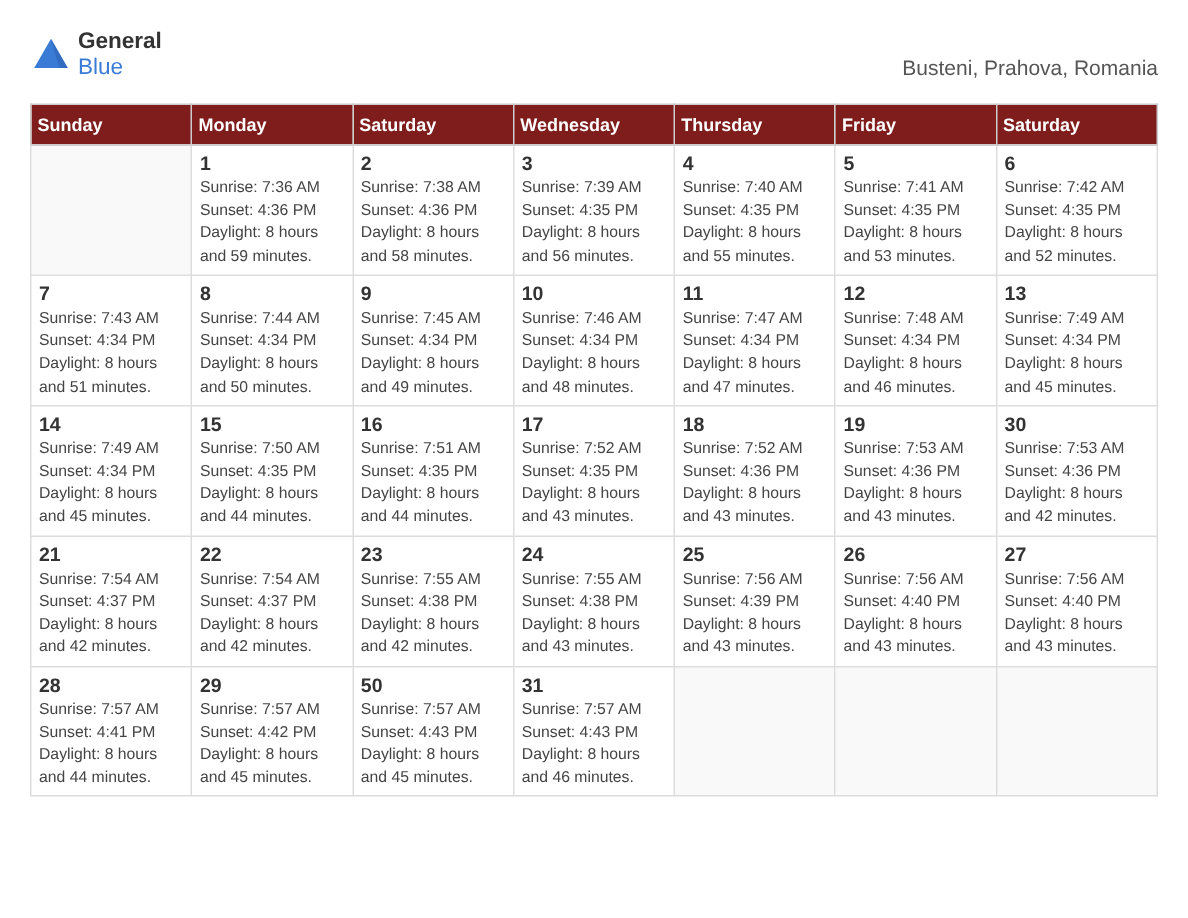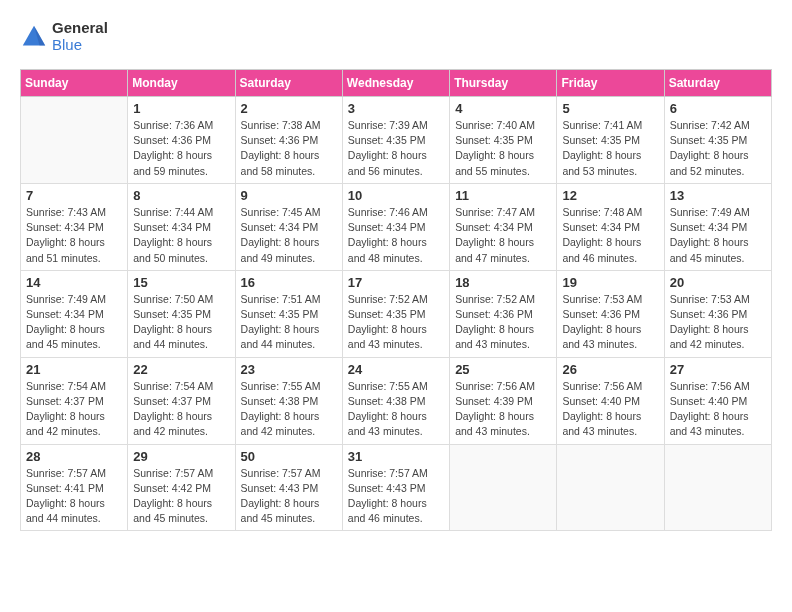--- a/index.html
+++ b/index.html
@@ -51,21 +51,21 @@
     .location {
       font-size: 14px;
       color: #555;
     }
     .calendar {
       width: 100%;
       border-collapse: collapse;
       font-size: 11px;
     }
     .calendar th {
-      background-color: #ec4899;
+      background-color: #7f1d1d;
       color: #fff;
       padding: 6px 4px;
       text-align: left;
       font-size: 12px;
       font-weight: bold;
       border: 1px solid #ccc;
     }
     .calendar td {
       border: 1px solid #ddd;
       padding: 4px 5px;
@@ -97,20 +97,21 @@
     <svg class="logo-icon" viewBox="0 0 40 40">
       <polygon points="20,4 36,32 4,32" fill="#3a7bd5"></polygon>
       <polygon points="20,4 36,32 28,32" fill="#2a5bb0" opacity="0.5"></polygon>
     </svg>
     <div class="logo-text">
       <span class="logo-general">General</span>
       <span class="logo-blue">Blue</span>
     </div>
   </div>
   <div class="title-block">
+    <div class="location">Busteni, Prahova, Romania</div>
   </div>
 </div>
 
 <table class="calendar">
   <thead>
     <tr>
     <th>Sunday</th>
         <th>Monday</th>
         <th>Saturday</th>
         <th>Wednesday</th>
@@ -196,21 +197,21 @@
         </td>
         <td>
           <div class="day-number">18</div>
           <div class="day-info">Sunrise: 7:52 AM<br>Sunset: 4:36 PM<br>Daylight: 8 hours<br>and 43 minutes.</div>
         </td>
         <td>
           <div class="day-number">19</div>
           <div class="day-info">Sunrise: 7:53 AM<br>Sunset: 4:36 PM<br>Daylight: 8 hours<br>and 43 minutes.</div>
         </td>
         <td>
-          <div class="day-number">20</div>
+          <div class="day-number">30</div>
           <div class="day-info">Sunrise: 7:53 AM<br>Sunset: 4:36 PM<br>Daylight: 8 hours<br>and 42 minutes.</div>
         </td>
       </tr>
       <tr>
         <td>
           <div class="day-number">21</div>
           <div class="day-info">Sunrise: 7:54 AM<br>Sunset: 4:37 PM<br>Daylight: 8 hours<br>and 42 minutes.</div>
         </td>
         <td>
           <div class="day-number">22</div>

